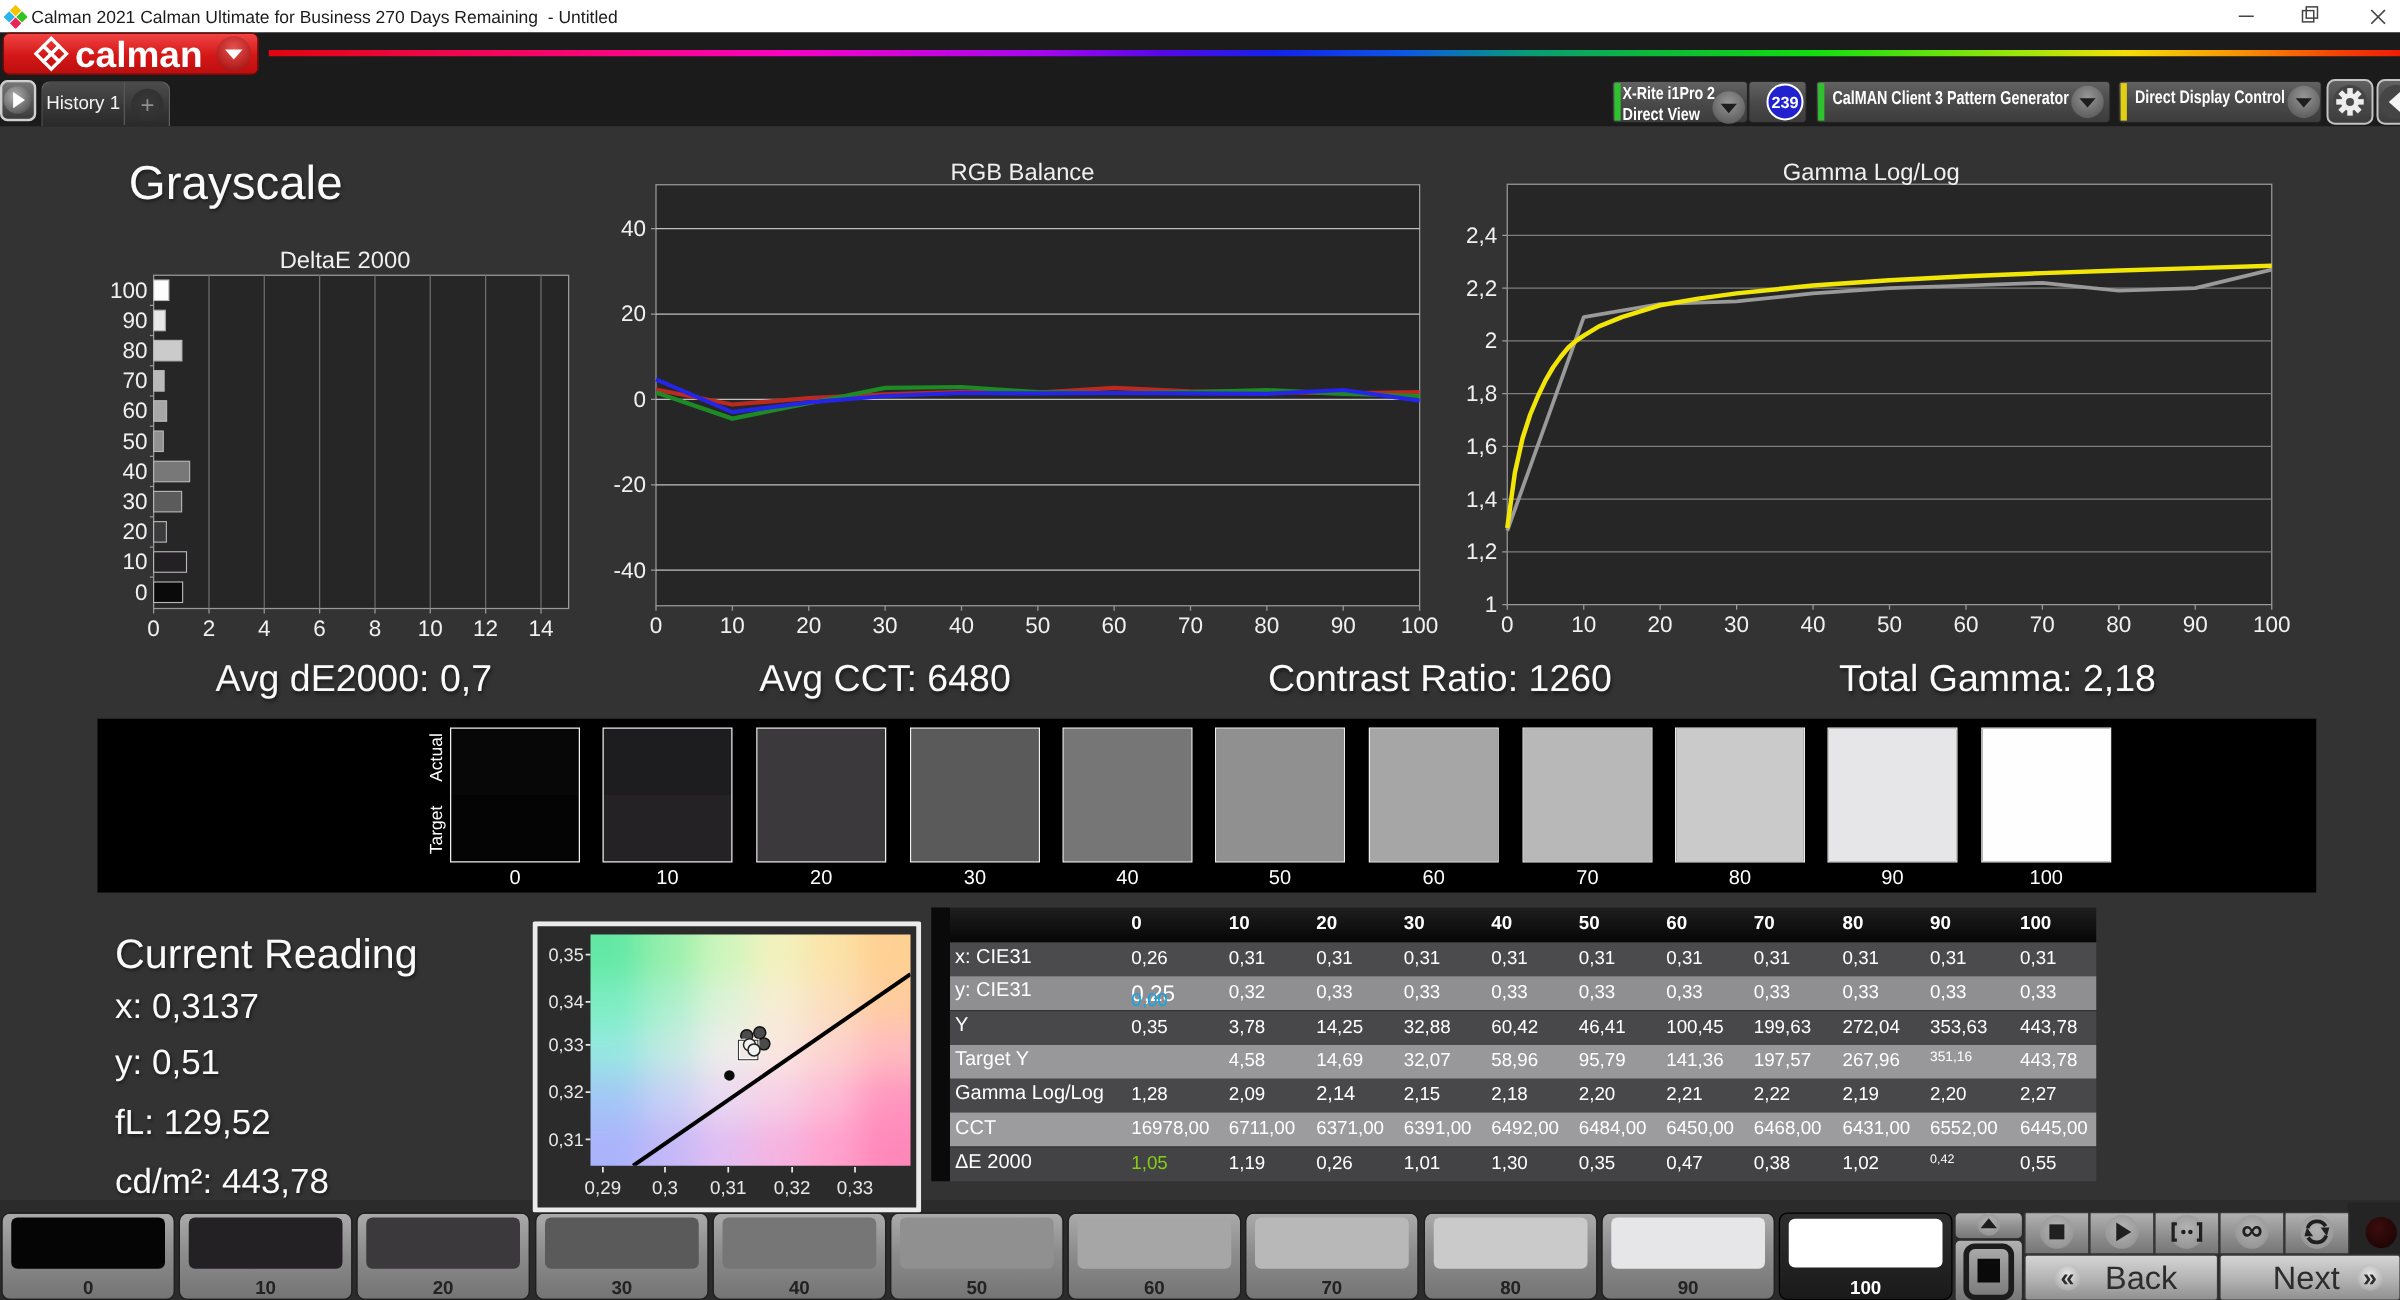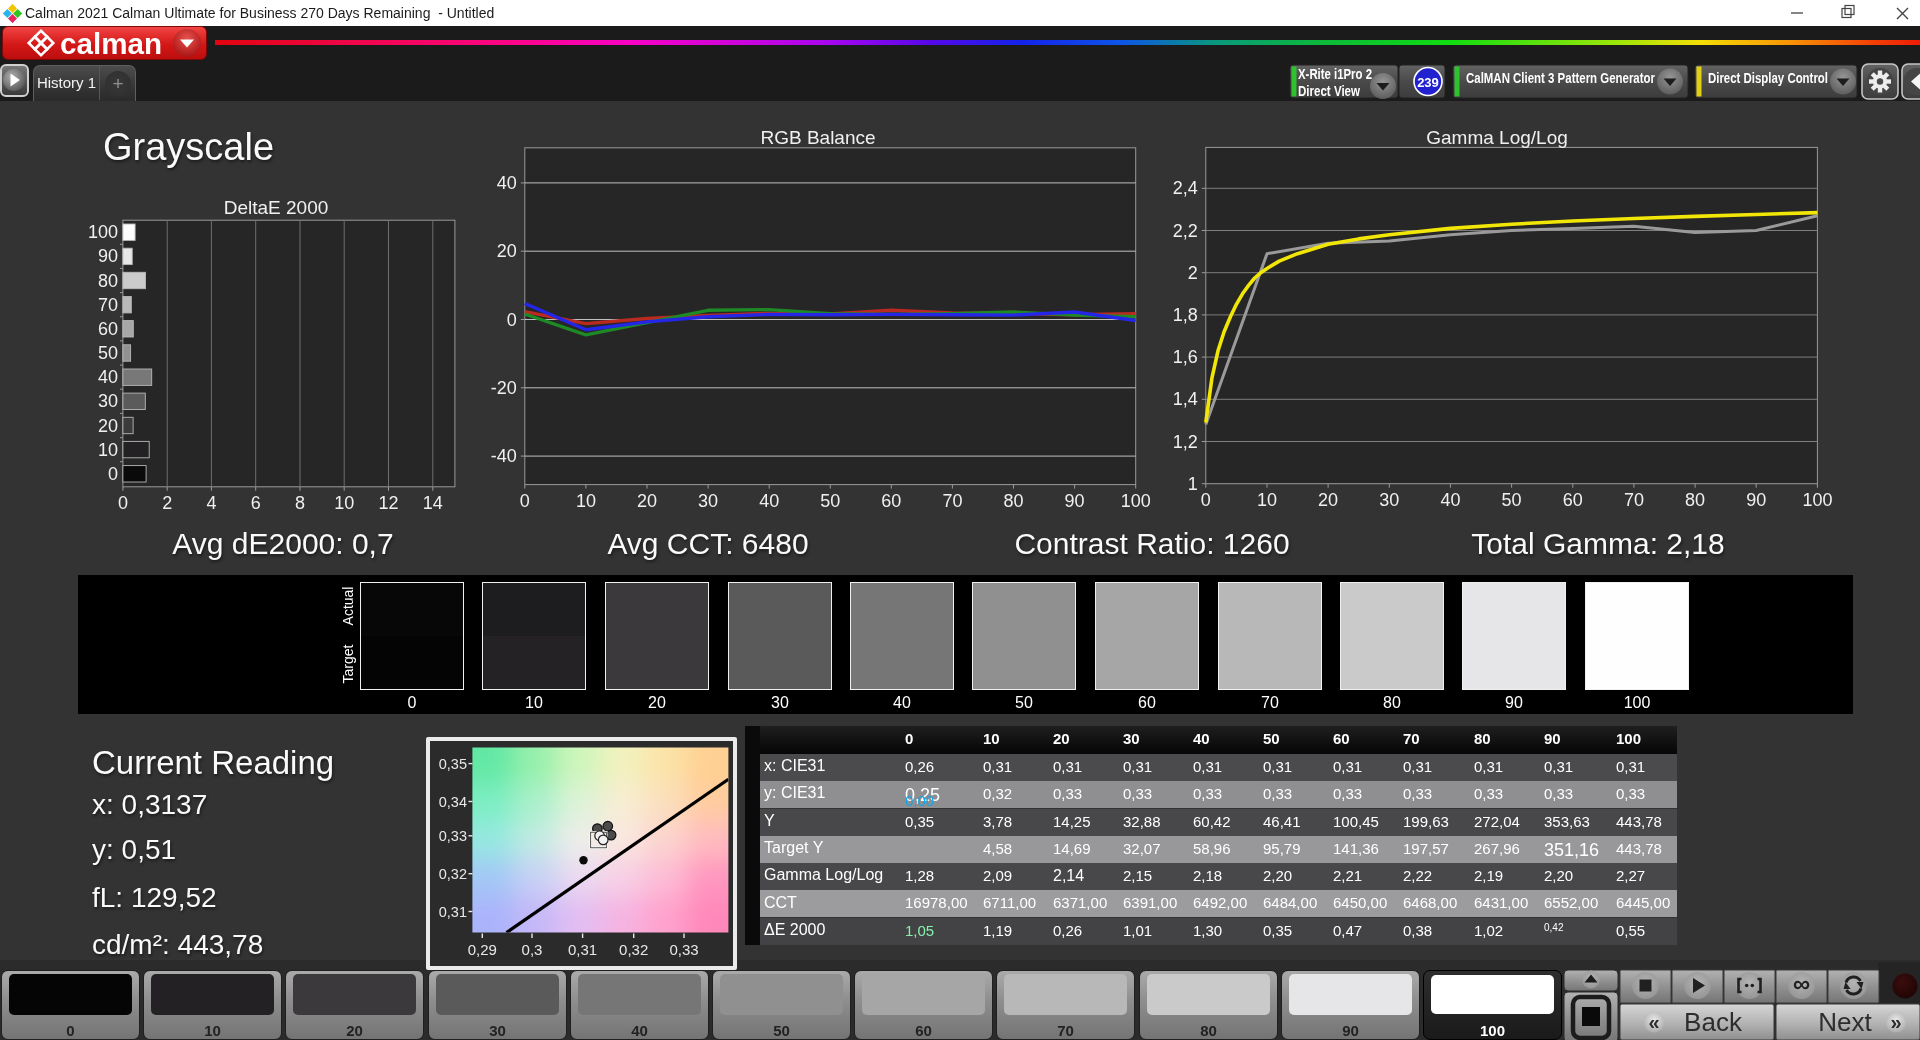--- a/index.html
+++ b/index.html
@@ -447,21 +447,21 @@
 <div class="a" style="left:764px;top:839px;font-size:16px;color:#fff">Target Y</div>
 <div class="a" style="left:905px;top:792px;font-size:15px;color:#0ea5e9">0,00</div>
 <div class="a" style="left:983px;top:840px;font-size:15px;color:#fff">4,58</div>
 <div class="a" style="left:1053px;top:840px;font-size:15px;color:#fff">14,69</div>
 <div class="a" style="left:1123px;top:840px;font-size:15px;color:#fff">32,07</div>
 <div class="a" style="left:1193px;top:840px;font-size:15px;color:#fff">58,96</div>
 <div class="a" style="left:1263px;top:840px;font-size:15px;color:#fff">95,79</div>
 <div class="a" style="left:1333px;top:840px;font-size:15px;color:#fff">141,36</div>
 <div class="a" style="left:1403px;top:840px;font-size:15px;color:#fff">197,57</div>
 <div class="a" style="left:1474px;top:840px;font-size:15px;color:#fff">267,96</div>
-<div class="a" style="left:1544px;top:840px;font-size:18px;color:#fff">351,16</div>
+<div class="a" style="left:1544px;top:840px;font-size:11px;color:#fff">351,16</div>
 <div class="a" style="left:1616px;top:840px;font-size:15px;color:#fff">443,78</div>
 <div class="a" style="left:760px;top:863px;width:917px;height:27px;background:#48484a"></div>
 <div class="a" style="left:764px;top:866px;font-size:16px;color:#fff">Gamma Log/Log</div>
 <div class="a" style="left:905px;top:867px;font-size:15px;color:#fff">1,28</div>
 <div class="a" style="left:983px;top:867px;font-size:15px;color:#fff">2,09</div>
 <div class="a" style="left:1053px;top:867px;font-size:16px;color:#fff">2,14</div>
 <div class="a" style="left:1123px;top:867px;font-size:15px;color:#fff">2,15</div>
 <div class="a" style="left:1193px;top:867px;font-size:15px;color:#fff">2,18</div>
 <div class="a" style="left:1263px;top:867px;font-size:15px;color:#fff">2,20</div>
 <div class="a" style="left:1333px;top:867px;font-size:15px;color:#fff">2,21</div>
@@ -477,21 +477,21 @@
 <div class="a" style="left:1123px;top:894px;font-size:15px;color:#fff">6391,00</div>
 <div class="a" style="left:1193px;top:894px;font-size:15px;color:#fff">6492,00</div>
 <div class="a" style="left:1263px;top:894px;font-size:15px;color:#fff">6484,00</div>
 <div class="a" style="left:1333px;top:894px;font-size:15px;color:#fff">6450,00</div>
 <div class="a" style="left:1403px;top:894px;font-size:15px;color:#fff">6468,00</div>
 <div class="a" style="left:1474px;top:894px;font-size:15px;color:#fff">6431,00</div>
 <div class="a" style="left:1544px;top:894px;font-size:15px;color:#fff">6552,00</div>
 <div class="a" style="left:1616px;top:894px;font-size:15px;color:#fff">6445,00</div>
 <div class="a" style="left:760px;top:918px;width:917px;height:27px;background:#434345"></div>
 <div class="a" style="left:764px;top:921px;font-size:16px;color:#fff">ΔE 2000</div>
-<div class="a" style="left:905px;top:922px;font-size:15px;color:#86efac">1,05</div>
+<div class="a" style="left:905px;top:922px;font-size:15px;color:#84cc16">1,05</div>
 <div class="a" style="left:983px;top:922px;font-size:15px;color:#fff">1,19</div>
 <div class="a" style="left:1053px;top:922px;font-size:15px;color:#fff">0,26</div>
 <div class="a" style="left:1123px;top:922px;font-size:15px;color:#fff">1,01</div>
 <div class="a" style="left:1193px;top:922px;font-size:15px;color:#fff">1,30</div>
 <div class="a" style="left:1263px;top:922px;font-size:15px;color:#fff">0,35</div>
 <div class="a" style="left:1333px;top:922px;font-size:15px;color:#fff">0,47</div>
 <div class="a" style="left:1403px;top:922px;font-size:15px;color:#fff">0,38</div>
 <div class="a" style="left:1474px;top:922px;font-size:15px;color:#fff">1,02</div>
 <div class="a" style="left:1544px;top:922px;font-size:10px;color:#fff">0,42</div>
 <div class="a" style="left:1616px;top:922px;font-size:15px;color:#fff">0,55</div>

